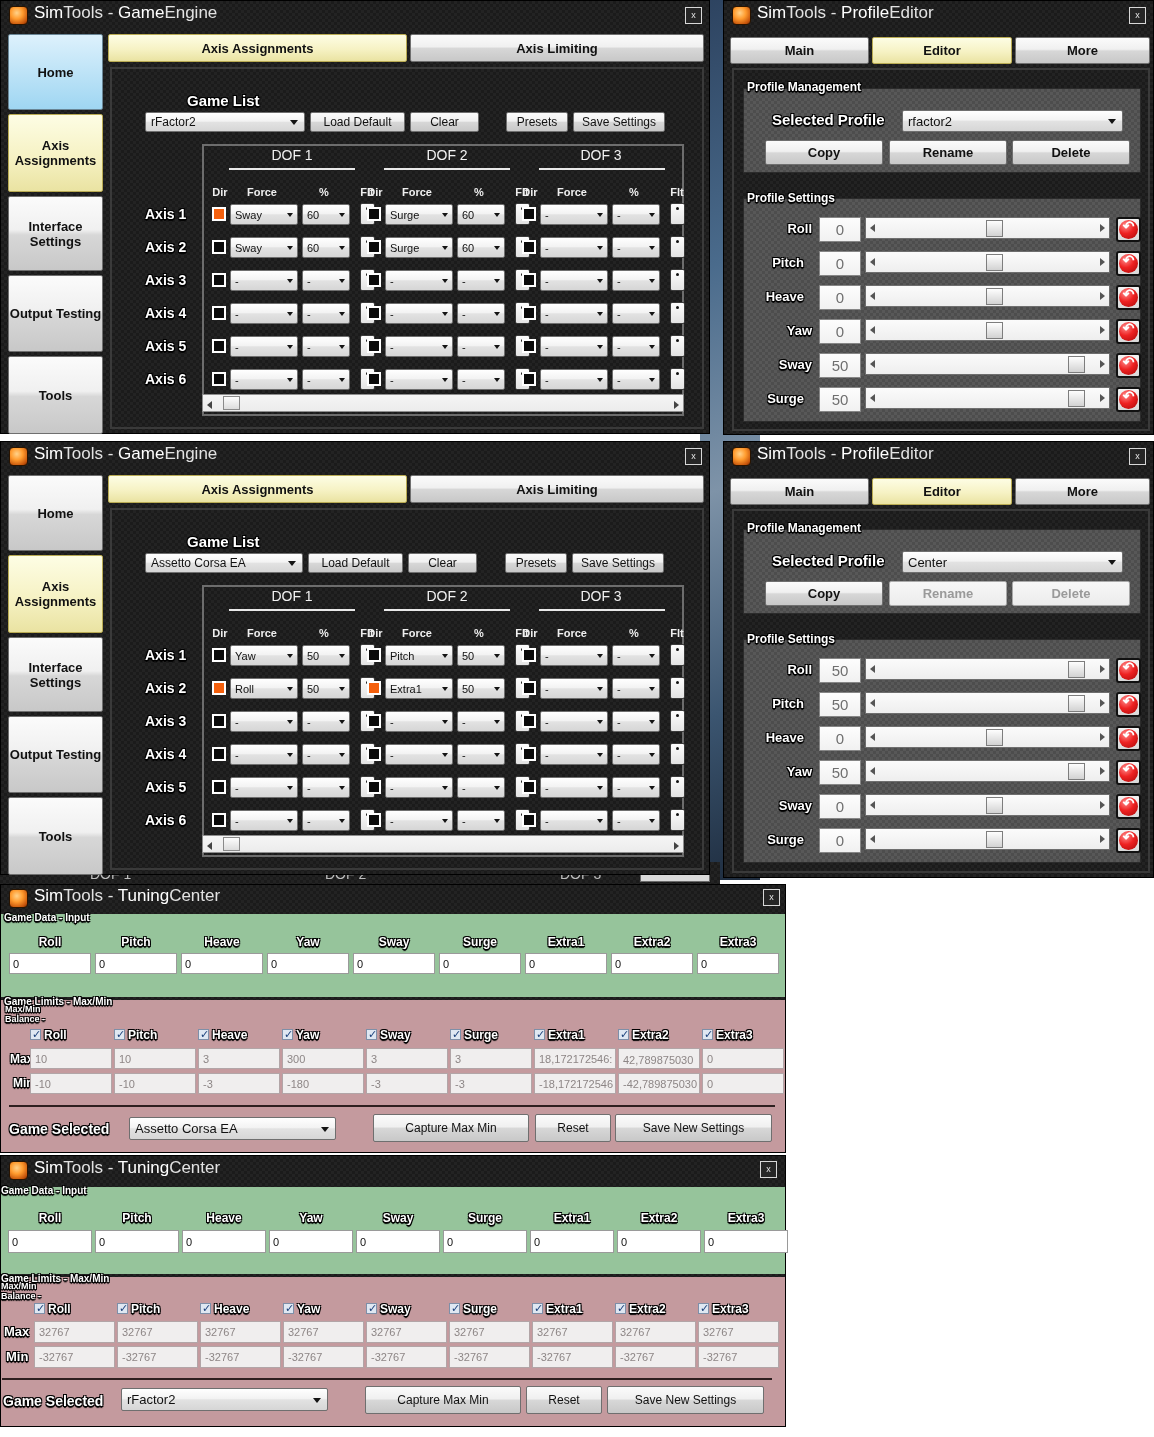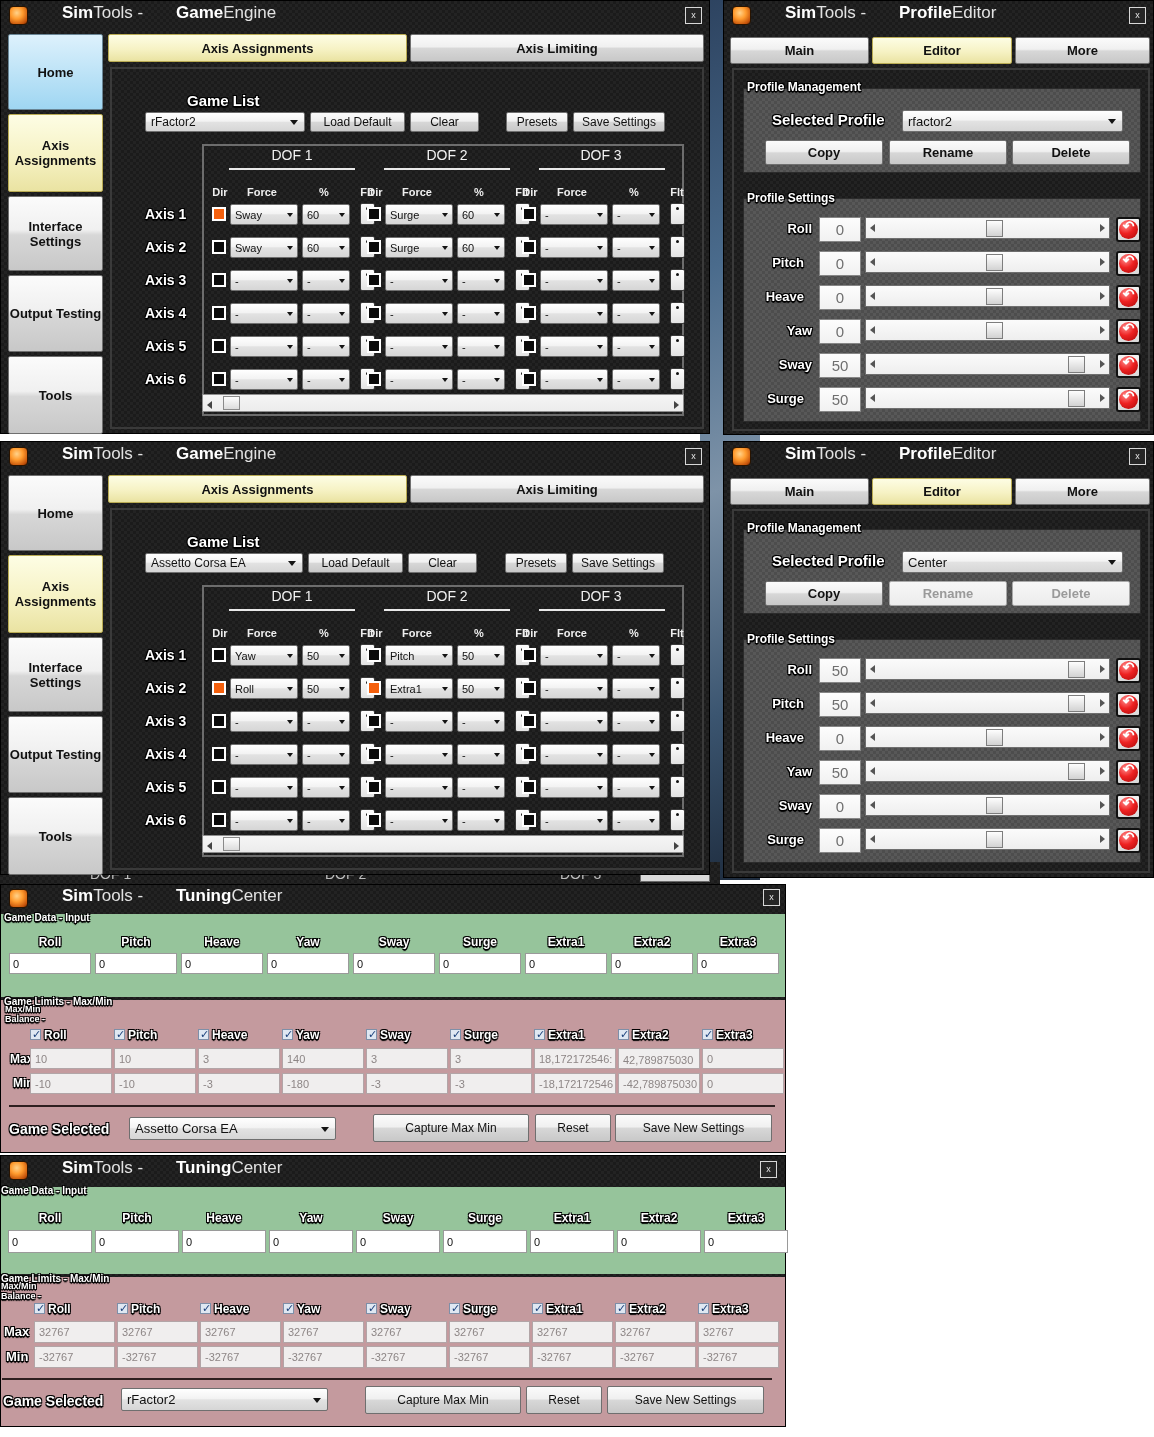--- a/index.html
+++ b/index.html
@@ -38,21 +38,21 @@
   .window{ position:absolute; z-index:5; border:1px solid #000; }
   .titlebar{ height:29px; position:relative; }
   .titlebar .logo{
     position:absolute; left:8px; top:5px; width:19px; height:19px; border-radius:4px;
     background: radial-gradient(circle at 40% 35%, #ffd28a 0%, #ff9b2e 40%, #c4520a 80%, #6d2b04 100%);
     border:1px solid #2a1400;
   }
   .titlebar .ttl{
     position:absolute; left:33px; top:2px; font-size:17px; color:#f3f3f3; white-space:nowrap;
   }
-  .titlebar .ttl b{ font-weight:bold; color:#ffffff;margin-left:28px; }
+  .titlebar .ttl b{ font-weight:normal; color:#ffffff; }
   .titlebar .ttl .lite{ font-weight:normal; color:#e2e2e2; }
   .closebtn{
     position:absolute; top:6px; right:7px; width:17px; height:17px;
     background:#262626; border:1px solid #d8d8d8; color:#e8e8e8;
     font-size:9px; line-height:15px; text-align:center; cursor:pointer;
   }
   
   .btn{
     background: linear-gradient(180deg,#fbfbfb 0%, #f0f0f0 45%, #d7d7d7 52%, #c8c8c8 100%);
     border:1px solid #6f6f6f; border-radius:2px;
@@ -1029,21 +1029,21 @@
       <div style="position:absolute;left:29px;top:140px;width:82px;white-space:nowrap;"><span class="tc-chk"></span><span class="lbl-out" style="font-size:12px;margin-left:3px;">Roll</span></div>
       <div class="tc-ro" style="position:absolute;left:29px;top:163px;width:82px;height:21px;">10</div>
       <div class="tc-ro" style="position:absolute;left:29px;top:188px;width:82px;height:21px;">-10</div>
       <div style="position:absolute;left:113px;top:140px;width:82px;white-space:nowrap;"><span class="tc-chk"></span><span class="lbl-out" style="font-size:12px;margin-left:3px;">Pitch</span></div>
       <div class="tc-ro" style="position:absolute;left:113px;top:163px;width:82px;height:21px;">10</div>
       <div class="tc-ro" style="position:absolute;left:113px;top:188px;width:82px;height:21px;">-10</div>
       <div style="position:absolute;left:197px;top:140px;width:82px;white-space:nowrap;"><span class="tc-chk"></span><span class="lbl-out" style="font-size:12px;margin-left:3px;">Heave</span></div>
       <div class="tc-ro" style="position:absolute;left:197px;top:163px;width:82px;height:21px;">3</div>
       <div class="tc-ro" style="position:absolute;left:197px;top:188px;width:82px;height:21px;">-3</div>
       <div style="position:absolute;left:281px;top:140px;width:82px;white-space:nowrap;"><span class="tc-chk"></span><span class="lbl-out" style="font-size:12px;margin-left:3px;">Yaw</span></div>
-      <div class="tc-ro" style="position:absolute;left:281px;top:163px;width:82px;height:21px;">140</div>
+      <div class="tc-ro" style="position:absolute;left:281px;top:163px;width:82px;height:21px;">300</div>
       <div class="tc-ro" style="position:absolute;left:281px;top:188px;width:82px;height:21px;">-180</div>
       <div style="position:absolute;left:365px;top:140px;width:82px;white-space:nowrap;"><span class="tc-chk"></span><span class="lbl-out" style="font-size:12px;margin-left:3px;">Sway</span></div>
       <div class="tc-ro" style="position:absolute;left:365px;top:163px;width:82px;height:21px;">3</div>
       <div class="tc-ro" style="position:absolute;left:365px;top:188px;width:82px;height:21px;">-3</div>
       <div style="position:absolute;left:449px;top:140px;width:82px;white-space:nowrap;"><span class="tc-chk"></span><span class="lbl-out" style="font-size:12px;margin-left:3px;">Surge</span></div>
       <div class="tc-ro" style="position:absolute;left:449px;top:163px;width:82px;height:21px;">3</div>
       <div class="tc-ro" style="position:absolute;left:449px;top:188px;width:82px;height:21px;">-3</div>
       <div style="position:absolute;left:533px;top:140px;width:82px;white-space:nowrap;"><span class="tc-chk"></span><span class="lbl-out" style="font-size:12px;margin-left:3px;">Extra1</span></div>
       <div class="tc-ro" style="position:absolute;left:533px;top:163px;width:82px;height:21px;">18,172172546:</div>
       <div class="tc-ro" style="position:absolute;left:533px;top:188px;width:82px;height:21px;">-18,172172546</div>

